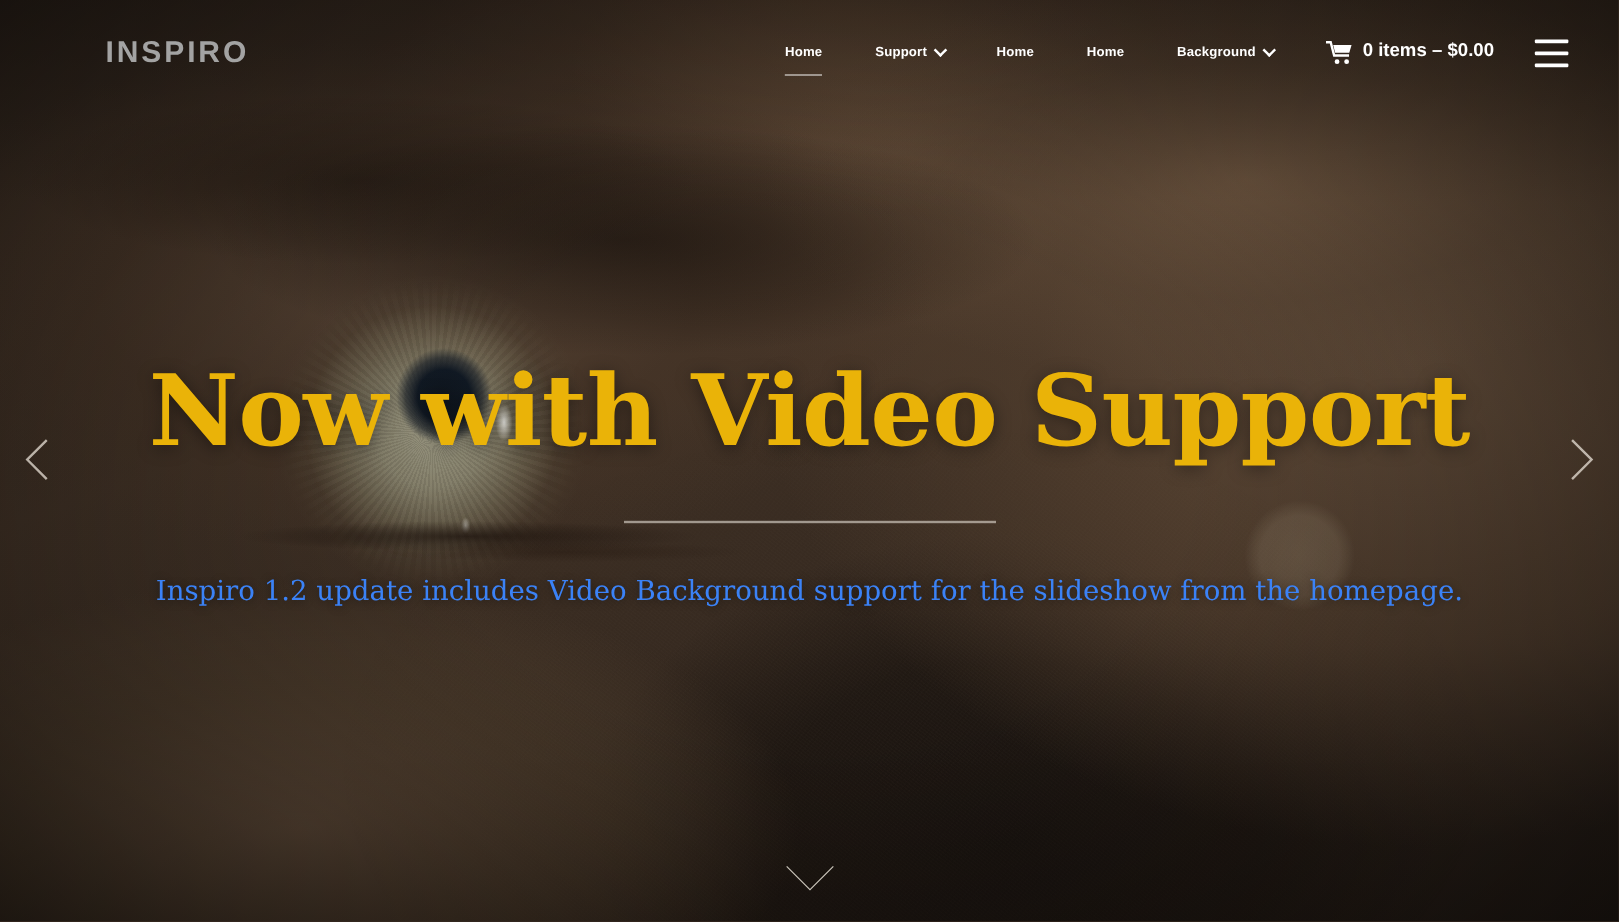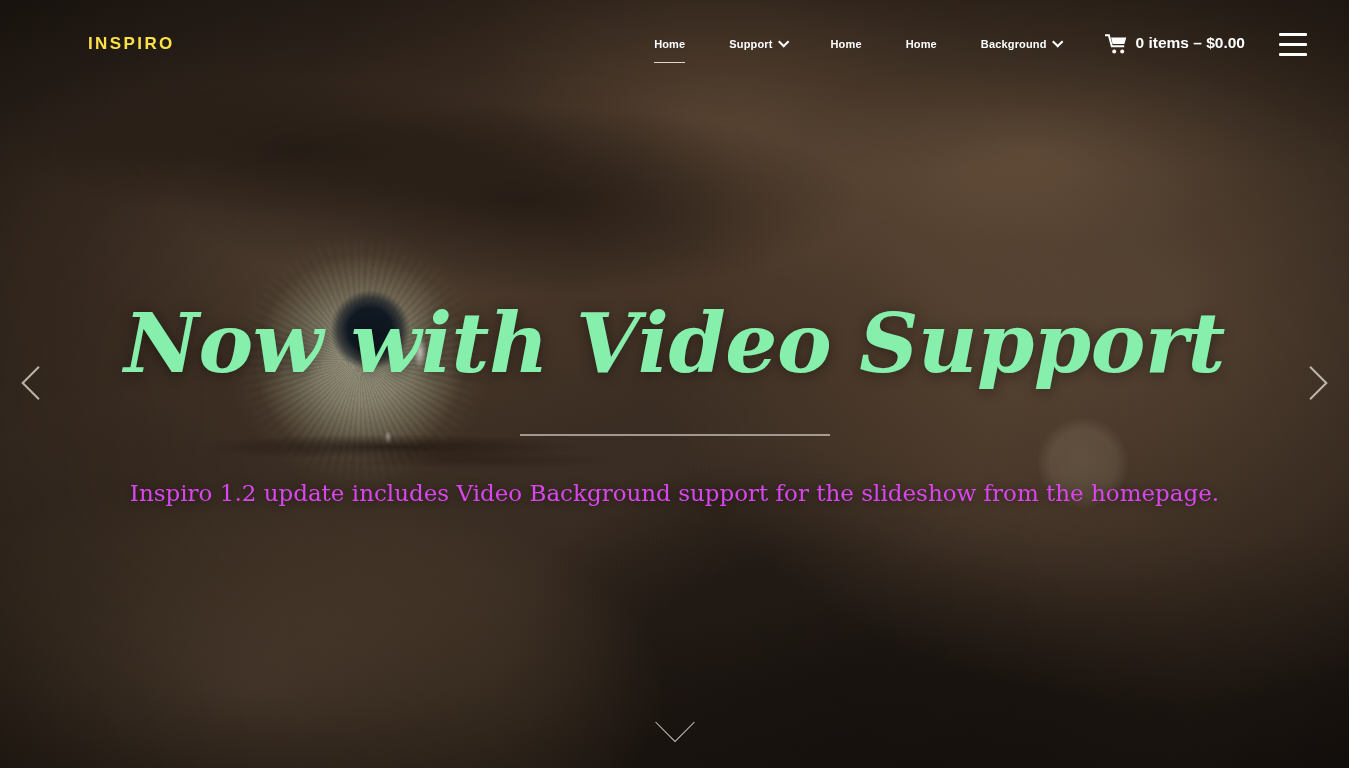--- a/index.html
+++ b/index.html
@@ -112,22 +112,22 @@
 
   
   #site-header {
     position:absolute; top:0; left:0; right:0;
     height:88px;
     display:flex; align-items:center;
     padding:0 40px 0 88px;
     z-index:30;
   }
   #brand {
-    color:#fde047;
-    font-size:17px;
+    color:#a3a3a3;
+    font-size:25px;
     font-weight:700;
     letter-spacing:2.4px;
     text-decoration:none;
     white-space:nowrap;
   }
   #primary-nav {
     margin-left:auto;
     display:flex; align-items:center;
     gap:0;
   }
@@ -179,36 +179,35 @@
   
   #slide-content {
     position:absolute;
     left:0; right:0; top:300px;
     z-index:20;
     text-align:center;
     padding:0 70px;
   }
   #slide-title {
     font-family:"DejaVu Serif", "Liberation Serif", serif;
-    color:#86efac;
+    color:#eab308;
     font-size:82px;
     line-height:1.05;
     font-weight:700;
     letter-spacing:-0.5px;
     text-shadow:0 2px 14px rgba(0,0,0,0.40);
-    font-style:italic;
   }
   #slide-divider {
     width:310px; height:2px;
     margin:48px auto 0;
     background:rgba(225,218,208,0.62);
   }
   #slide-subtitle {
     font-family:"DejaVu Serif", "Liberation Serif", serif;
-    color:#d946ef;
+    color:#3b82f6;
     font-size:23px;
     line-height:1.45;
     font-weight:400;
     margin-top:41px;
     text-shadow:0 1px 8px rgba(0,0,0,0.45);
   }
 
   
   .slider-arrow {
     position:absolute;

